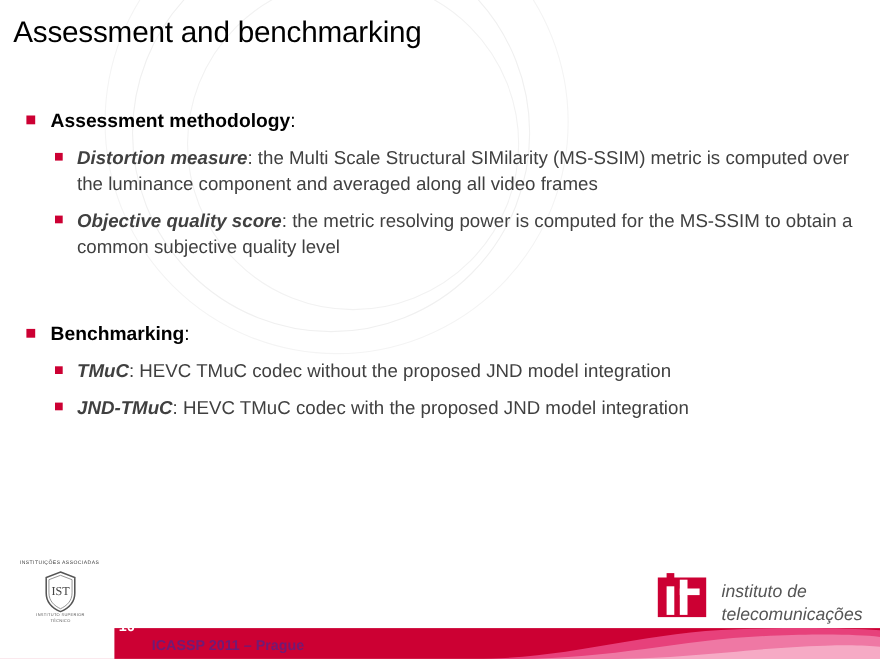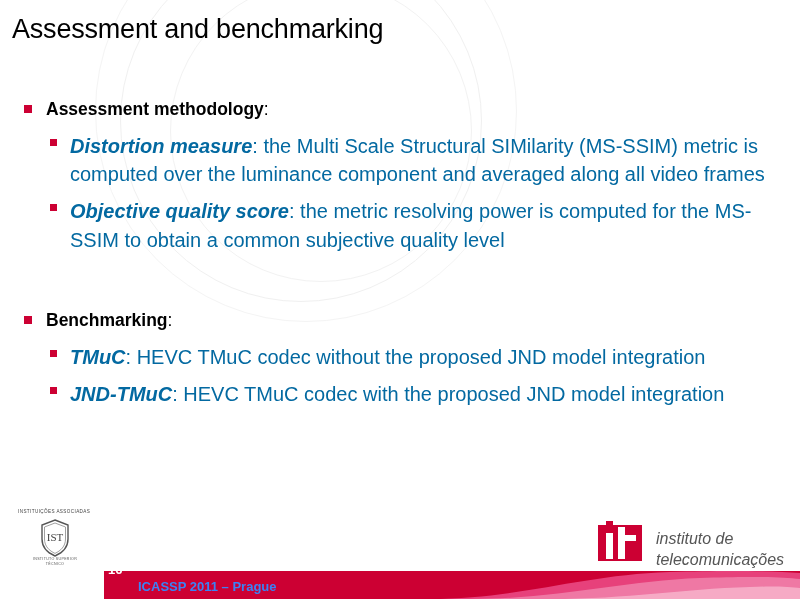--- a/index.html
+++ b/index.html
@@ -83,22 +83,22 @@
   }
   .lvl1 .lbl {
     font-weight: bold;
   }
 
   
   .lvl2 {
     position: relative;
     padding-left: 58px;
     margin-bottom: 9px;
-    font-size: 20px;
-    color: #0369a1;
+    font-size: 17px;
+    color: #404040;
     line-height: 1.42;
   }
   .lvl2 > .sq {
     position: absolute;
     left: 38px;
     top: 7px;
     width: 7px;
     height: 7px;
     background: #cc0033;
   }
@@ -151,21 +151,21 @@
     font-size: 13px;
     font-weight: bold;
     color: #ffffff;
   }
   .footer-text {
     position: absolute;
     left: 138px;
     bottom: 5px;
     font-size: 13px;
     font-weight: bold;
-    color: #3b82f6;
+    color: #701a75;
     white-space: nowrap;
   }
 
   
   .swoosh {
     position: absolute;
     right: 0;
     bottom: 0;
     width: 370px;
     height: 30px;

